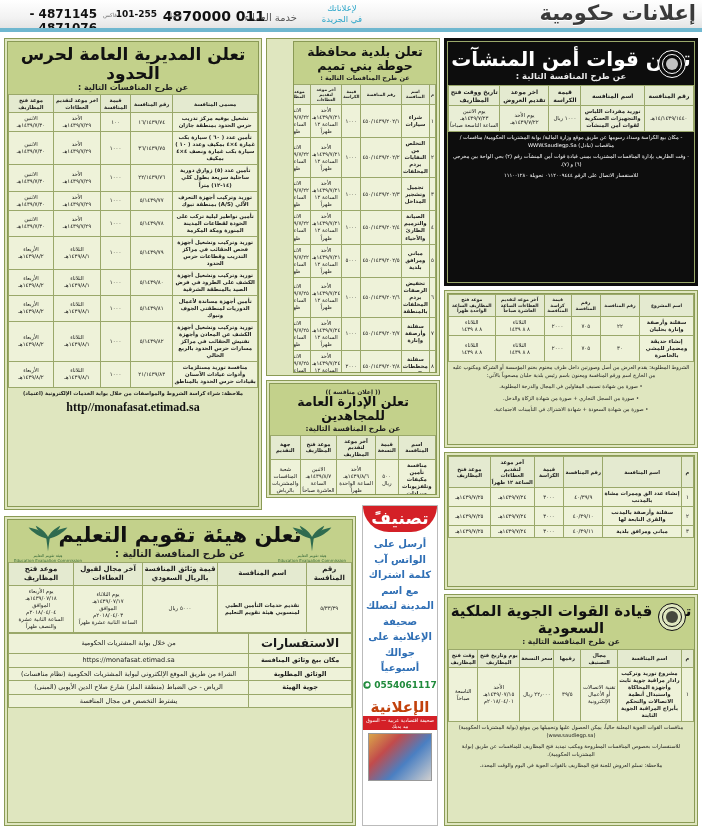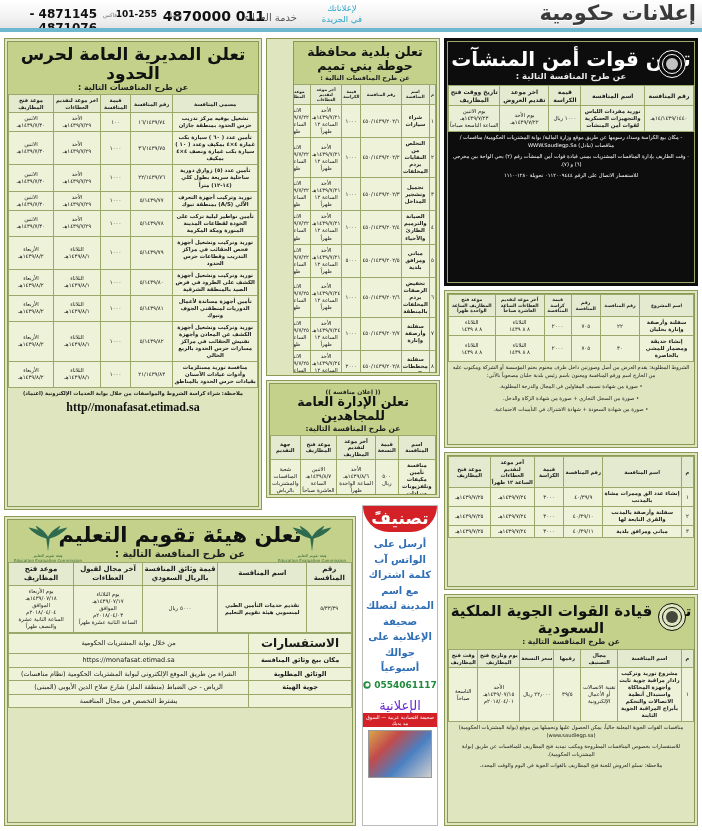--- a/index.html
+++ b/index.html
@@ -59,21 +59,21 @@
   .darkbody{background:#0d0d0d;color:#fff;}
   .darkbody .note{color:#fff;}
   .darkbody table.t{background:#e9eed6;}
 
   
   .adcol{position:absolute;background:#fff;border:1px solid #bbb;box-sizing:border-box;text-align:center;}
   .majanan{background:#d42027;color:#fff;font-weight:bold;font-size:17px;border-radius:0 0 30px 30px;
     padding:2px 0 4px;}
   .adtxt{color:#2f6fb5;font-size:10px;font-weight:bold;line-height:1.55;direction:rtl;padding:4px 2px;}
   .wa{color:#1f8a3b;font-size:9px;font-weight:bold;direction:ltr;}
-  .brand{color:#6d28d9;font-size:13px;font-weight:normal;letter-spacing:-1px;}
+  .brand{color:#c2410c;font-size:15px;font-weight:bold;letter-spacing:-1px;}
   .papers{width:62px;height:46px;margin:3px auto 0;
     background:linear-gradient(135deg,#d9a64a 0%,#c24b4b 30%,#4a7fc2 60%,#cfcfcf 100%);
     border:1px solid #999;}
   .logo-eec{width:44px;height:30px;display:inline-block;vertical-align:middle;}
   .eec-cap{font-size:4px;color:#3b6b3b;display:block;text-align:center;line-height:1.2;}
 
   .redbar{background:#d42027;color:#fff;font-size:5px;padding:1px;}
 </style>
 </head>
 <body>

